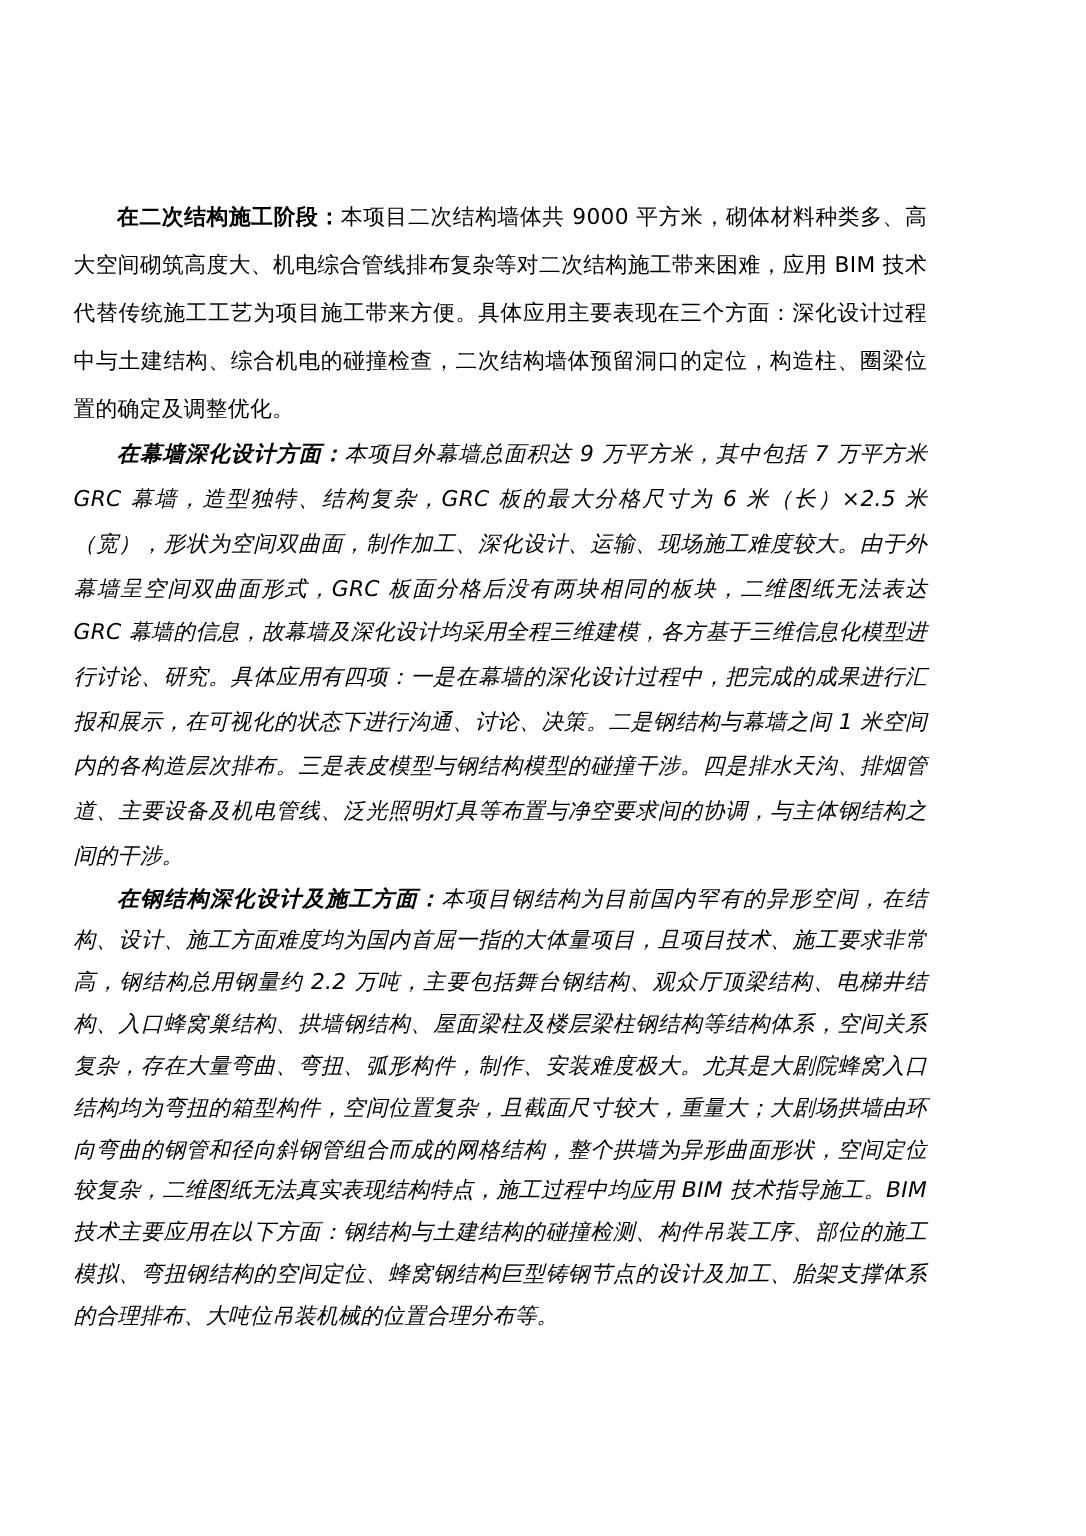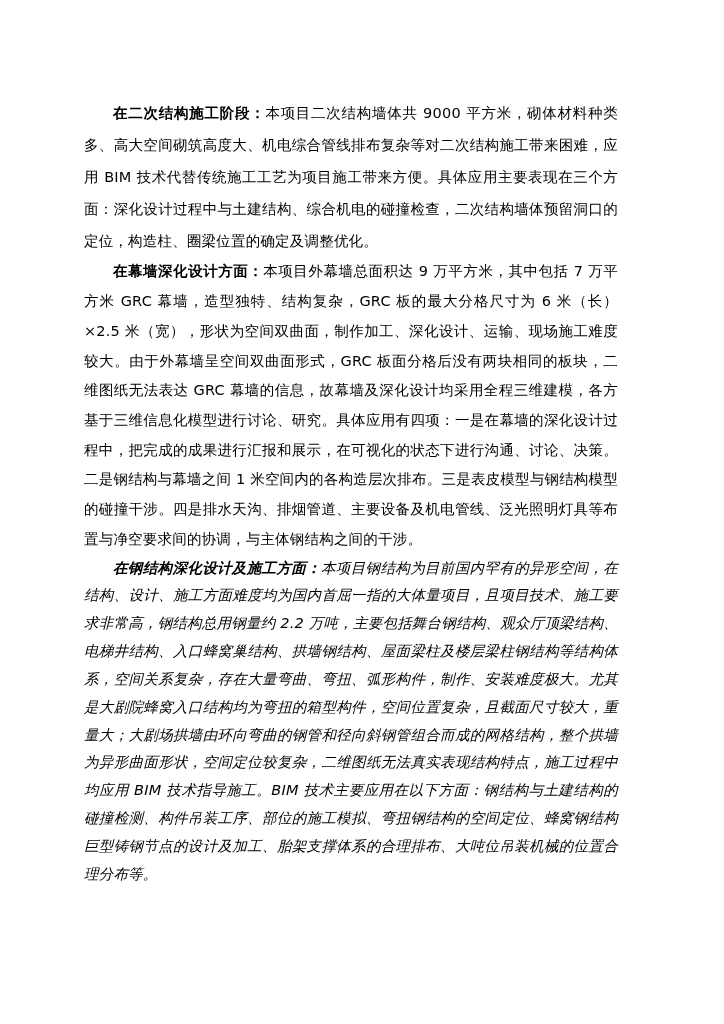--- a/index.html
+++ b/index.html
@@ -11,36 +11,37 @@
     width: 724px;
     height: 1024px;
     font-family: "DejaVu Sans", "Liberation Sans", sans-serif;
   }
   .page {
     position: relative;
     width: 724px;
     height: 920px;
     background: #ffffff;
     box-sizing: border-box;
-    padding: 98px 106px 0 84px;
+    padding: 98px 106px 0 49px;
     overflow: hidden;
+    margin-top: 32px;
   }
   .doc {
     color: #000000;
     font-size: 14.5px;
     text-align: justify;
     text-justify: inter-character;
     letter-spacing: 0.2px;
   }
   p.para {
     margin: 0;
     text-indent: 2em;
   }
   p.para-1 { line-height: 2.2; }
-  p.para-2 { line-height: 2.05; }
+  p.para-2 { line-height: 2.05; font-style: italic; }
   p.para-3 { line-height: 1.92; font-style: italic; }
   p.para-4 { line-height: 2.0; }
   .lead {
     font-weight: bold;
   }
 </style>
 </head>
 <body>
 
 <div class="page">

